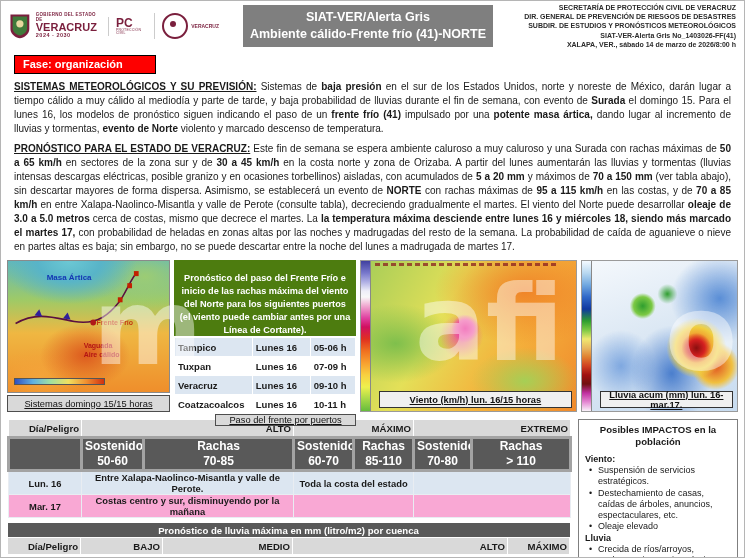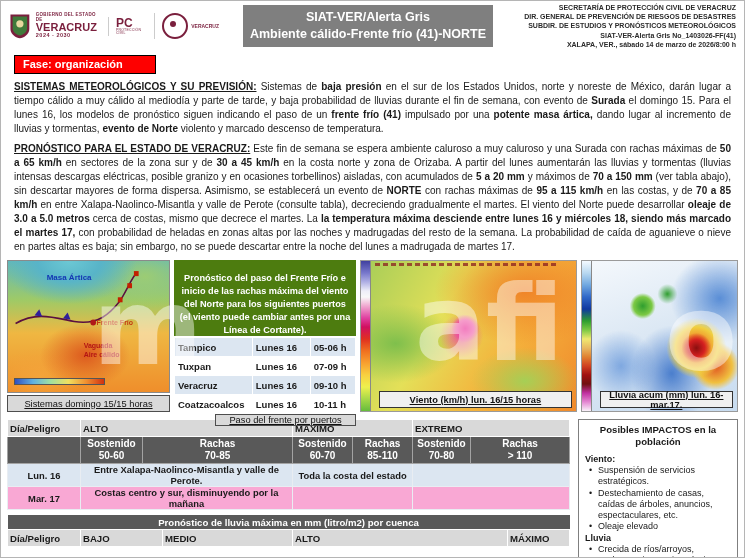--- a/index.html
+++ b/index.html
@@ -90,23 +90,23 @@
          border:1px solid #333;display:flex;align-items:center;justify-content:center;
          font-size:9.3px;font-weight:bold;margin:0;}
   .wm{position:absolute;color:rgba(255,255,255,0.45);font-weight:bold;font-size:105px;
       font-family:"DejaVu Sans",sans-serif;pointer-events:none;line-height:1;}
   
   .bottom{display:flex;gap:9px;margin:7px 6px 0 6px;}
   .tables{width:562px;}
   table.dt{width:562px;border-collapse:collapse;table-layout:fixed;margin-bottom:5px;}
   table.dt td{padding:0 2px;overflow:hidden;}
   .tt{background:#595959;color:#fff;font-weight:bold;font-size:9.6px;text-align:center;height:14px;}
-  .h1 td{background:#d9d9d9;font-weight:bold;font-size:9.6px;text-align:left;height:16px;border:1px solid #fff;}
-  .h2 td{background:#595959;color:#fff;font-weight:bold;font-size:10px;text-align:center;
-         line-height:1.25;height:26px;border:1px solid #a3a3a3;}
+  .h1 td{background:#d9d9d9;font-weight:bold;font-size:9.6px;text-align:right;height:16px;border:1px solid #fff;}
+  .h2 td{background:#595959;color:#fff;font-weight:bold;font-size:12px;text-align:center;
+         line-height:1.25;height:26px;border:3px solid #a3a3a3;}
   .dr td{font-size:9.4px;font-weight:bold;text-align:center;height:16px;border:1px solid #e9edf2;}
   .dr.blue td{background:#dce6f1;}
   .dr.white td{background:#f9a8d4;}
   
   .sidecol{flex:1;display:flex;flex-direction:column;}
   .impacts{border:1px solid #7f7f7f;padding:4px 6px 5px 6px;font-size:9px;line-height:1.25;height:131px;}
   .imp-title{font-weight:bold;font-size:9.6px;text-align:center;margin-bottom:6px;}
   .imp-label{font-weight:bold;}
   .imp-item{padding-left:13px;position:relative;}
   .imp-item:before{content:"\2022";position:absolute;left:4px;}

